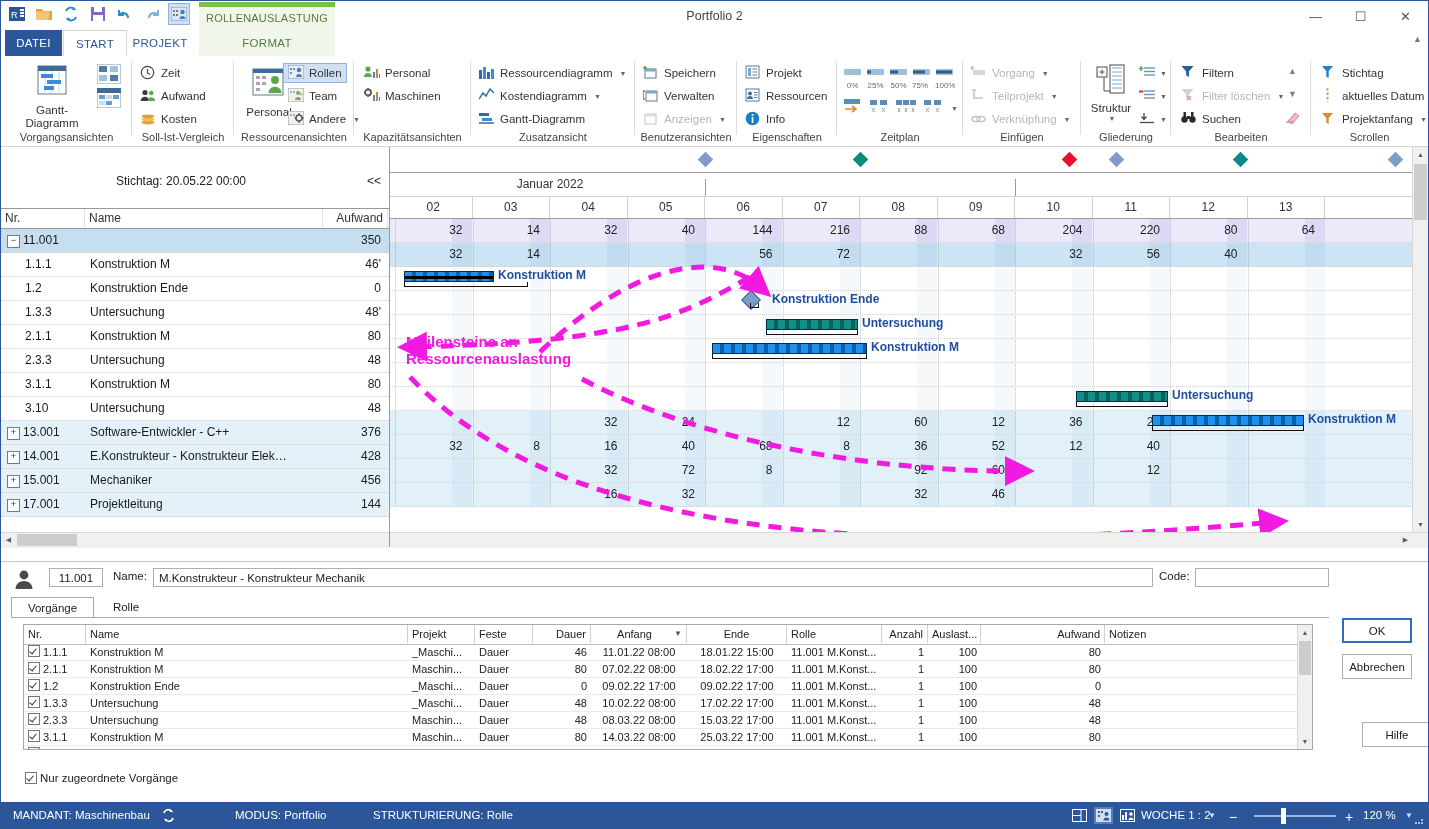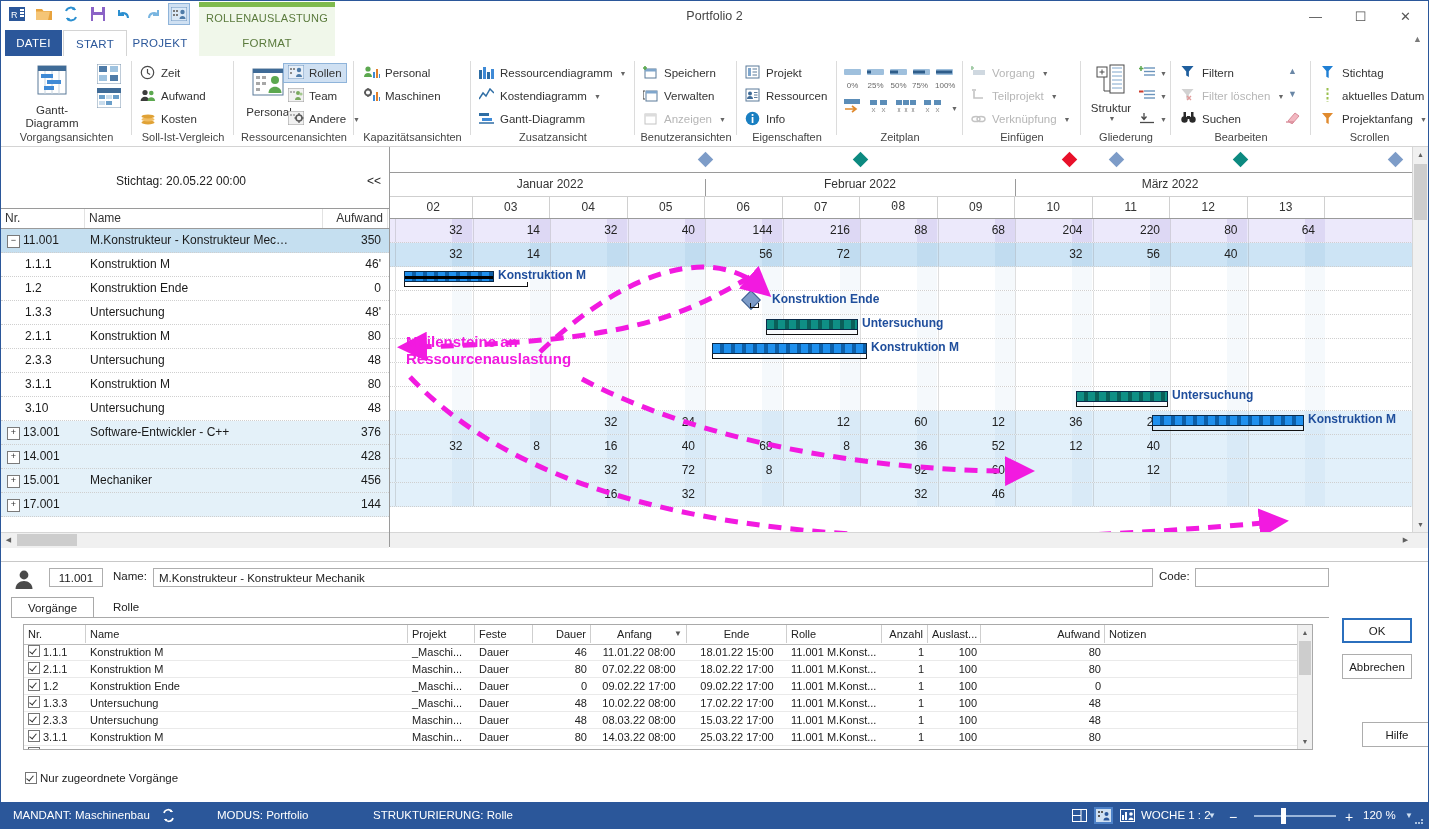--- a/index.html
+++ b/index.html
@@ -714,21 +714,20 @@
       </div>
       <div class="gridhdr">
         <div class="gh" style="left:0;width:84px;">Nr.</div>
         <div class="gh" style="left:84px;width:238px;">Name</div>
         <div class="gh" style="left:322px;width:65px;text-align:right;">Aufwand</div>
       </div>
       <div class="rows" id="left-rows">
           <div class="row sel">
             <span class="expander">−</span>
             <div class="c-nr" style="padding-left:22px;">11.001</div>
-            <div class="c-name">M.Konstrukteur - Konstrukteur Mec…</div>
             <div class="c-auf">350</div>
           </div>
           <div class="row">
             <div class="c-nr ind" style="">1.1.1</div>
             <div class="c-name">Konstruktion M</div>
             <div class="c-auf">46'</div>
           </div>
           <div class="row">
             <div class="c-nr ind" style="">1.2</div>
             <div class="c-name">Konstruktion Ende</div>
@@ -761,61 +760,61 @@
           </div>
           <div class="row grp">
             <span class="expander">+</span>
             <div class="c-nr" style="padding-left:22px;">13.001</div>
             <div class="c-name">Software-Entwickler - C++</div>
             <div class="c-auf">376</div>
           </div>
           <div class="row grp">
             <span class="expander">+</span>
             <div class="c-nr" style="padding-left:22px;">14.001</div>
+            <div class="c-name">E.Konstrukteur - Konstrukteur Elek…</div>
             <div class="c-auf">428</div>
           </div>
           <div class="row grp">
             <span class="expander">+</span>
             <div class="c-nr" style="padding-left:22px;">15.001</div>
             <div class="c-name">Mechaniker</div>
             <div class="c-auf">456</div>
           </div>
           <div class="row grp">
             <span class="expander">+</span>
             <div class="c-nr" style="padding-left:22px;">17.001</div>
+            <div class="c-name">Projektleitung</div>
             <div class="c-auf">144</div>
           </div>
         </div>
     </div>
 
     <div class="rightpane">
 
       <div class="milestoneband" id="ms-band">
           <div class="mdiamond" style="left: 310px; top: 7px; background: rgb(125, 156, 200);"></div>
           <div class="mdiamond" style="left: 465px; top: 7px; background: rgb(12, 138, 128);"></div>
           <div class="mdiamond" style="left: 674.25px; top: 7px; background: rgb(232, 16, 42);"></div>
           <div class="mdiamond" style="left: 720.75px; top: 7px; background: rgb(125, 156, 200);"></div>
           <div class="mdiamond" style="left: 844.75px; top: 7px; background: rgb(12, 138, 128);"></div>
           <div class="mdiamond" style="left: 999.75px; top: 7px; background: rgb(125, 156, 200);"></div>
         </div>
       <div class="monthrow" id="month-row">
           <div class="month" style="left: 5px; width: 310px;">Januar 2022</div>
-          <div class="month" style="left: 315px; width: 310px;">Februar 2022</div>
           <div class="mdiv" style="left: 315px;"></div>
-          <div class="month" style="left: 625px; width: 310px;">März 2022</div>
           <div class="mdiv" style="left: 625px;"></div>
         </div>
       <div class="weekrow" id="week-row">
           <div class="week" style="left: 5px; width: 77.5px; text-align: center;">02</div>
           <div class="week" style="left: 82.5px; width: 77.5px;">03</div>
           <div class="week" style="left: 160px; width: 77.5px;">04</div>
           <div class="week" style="left: 237.5px; width: 77.5px;">05</div>
           <div class="week" style="left: 315px; width: 77.5px;">06</div>
           <div class="week" style="left: 392.5px; width: 77.5px;">07</div>
-          <div class="week" style="left: 470px; width: 77.5px; font-family: Liberation Mono, monospace;">08</div>
+          <div class="week" style="left: 470px; width: 77.5px;">08</div>
           <div class="week" style="left: 547.5px; width: 77.5px;">09</div>
           <div class="week" style="left: 625px; width: 77.5px;">10</div>
           <div class="week" style="left: 702.5px; width: 77.5px;">11</div>
           <div class="week" style="left: 780px; width: 77.5px;">12</div>
           <div class="week" style="left: 857.5px; width: 77.5px;">13</div>
         </div>
       <div class="datarows" id="data-rows">
           <div class="drow lav" style="top: 0px;">
             <div class="colstripe" style="left: 62px; opacity: 1;"></div>
             <div class="vgrid" style="left: 5px;"></div>
@@ -1399,21 +1398,21 @@
   <div class="status">
     <div class="it" style="left:12px;">MANDANT: Maschinenbau</div>
     <span style="position:absolute;left:160px;top:6px;">
       <svg width="15" height="15" viewBox="0 0 15 15">
           <path d="M3 5a4.3 4.3 0 0 1 8-1" stroke="#fff" stroke-width="1.6" fill="none"></path>
           <path d="M12 10a4.3 4.3 0 0 1-8 1" stroke="#fff" stroke-width="1.6" fill="none"></path>
           <path d="M10 1.5l2 2.6h-3.4z" fill="#fff"></path>
           <path d="M5 13.5l-2-2.6h3.4z" fill="#fff"></path>
         </svg>
     </span>
-    <div class="it" style="left:216px;text-align:right;">MODUS: Portfolio</div>
+    <div class="it" style="left:234px;text-align:right;">MODUS: Portfolio</div>
     <div class="it" style="left:372px;">STRUKTURIERUNG: Rolle</div>
 
     <div class="zicon" style="left:1069px;">
       <svg width="15" height="13" viewBox="0 0 15 13">
           <rect x="0.5" y="0.5" width="14" height="12" fill="none" stroke="#fff"></rect>
           <line x1="0.5" y1="6.5" x2="9" y2="6.5" stroke="#fff"></line>
           <line x1="9" y1="0.5" x2="9" y2="12.5" stroke="#fff"></line>
         </svg>
     </div>
     <div class="zicon sel" style="left:1093px;">

